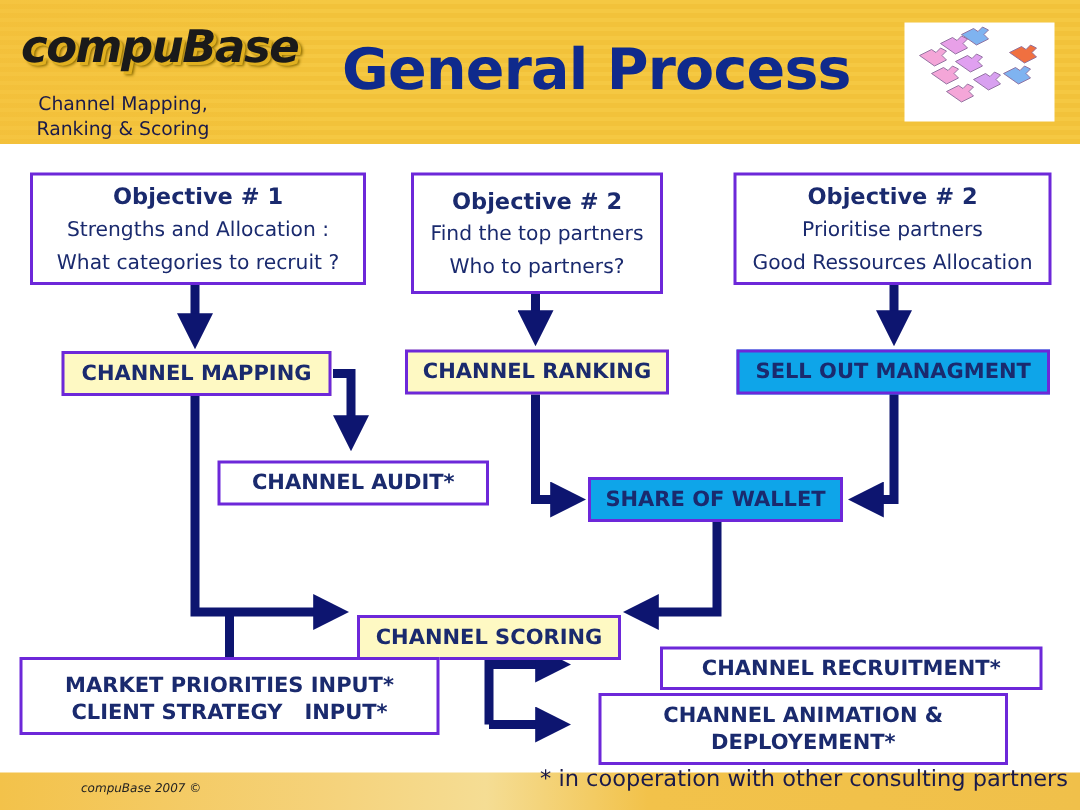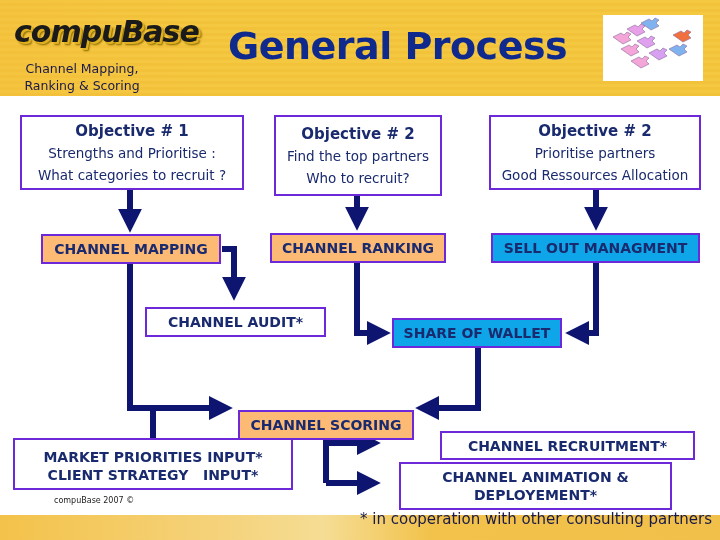--- a/index.html
+++ b/index.html
@@ -39,30 +39,30 @@
     background: #ffffff; z-index: 2;
   }
   .box {
     position: absolute; box-sizing: border-box;
     border: 2px solid #6d28d9; background: #ffffff;
     display: flex; flex-direction: column; align-items: center; justify-content: center;
     text-align: center; color: #1a2a6e; z-index: 3;
   }
   .obj-title { font-weight: bold; font-size: 15px; line-height: 22px; }
   .obj-line { font-size: 13.5px; line-height: 22px; }
-  .lav { background: #fdba74; text-align: right; }
+  .lav { background: #fef9c3; text-align: right; }
   .blue { background: #0ea5e9; }
   .lbl { font-weight: bold; font-size: 14px; line-height: 18px; }
   .connectors { position: absolute; left: 0; top: 0; z-index: 1; }
   .footer {
     position: absolute; left: 0; top: 515px; width: 720px; height: 25px;
     background: linear-gradient(90deg, #f3c24a 0%, #f5d27a 30%, #f5dd94 45%, #f2c24a 60%, #f0c04a 100%);
   }
   .copyright {
-    position: absolute; left: 6px; top: 496px; font-size: 8px; color: #222; padding-left: 48px;
+    position: absolute; left: 6px; top: 521px; font-size: 8px; font-style: italic; color: #222; padding-left: 48px;
   }
   .footnote {
     position: absolute; right: 8px; top: 510px; font-size: 15px; color: #1a1a4a;
   }
 </style>
 </head>
 <body>
 
 <div class="header"></div>
 <div class="logo">compuBase</div>
@@ -112,27 +112,27 @@
     <path d="M153 408 L153 440"></path>
 
     <path d="M326 420 L326 483"></path>
     <path d="M326 443 L370 443" marker-end="url(#ah)"></path>
     <path d="M326 483 L370 483" marker-end="url(#ah)"></path>
   </g>
 </svg>
 
 <div class="box" style="left:20px;top:115px;width:224px;height:75px;">
   <div class="obj-title">Objective # 1</div>
-  <div class="obj-line">Strengths and Prioritise :</div>
+  <div class="obj-line">Strengths and Allocation :</div>
   <div class="obj-line">What categories to recruit ?</div>
 </div>
 <div class="box" style="left:274px;top:115px;width:168px;height:81px;">
   <div class="obj-title">Objective # 2</div>
   <div class="obj-line">Find the top partners</div>
-  <div class="obj-line">Who to recruit?</div>
+  <div class="obj-line">Who to partners?</div>
 </div>
 <div class="box" style="left:489px;top:115px;width:212px;height:75px;">
   <div class="obj-title">Objective # 2</div>
   <div class="obj-line">Prioritise partners</div>
   <div class="obj-line">Good Ressources Allocation</div>
 </div>
 
 <div class="box lav" style="left:41px;top:234px;width:180px;height:30px;">
   <span class="lbl">CHANNEL MAPPING</span>
 </div>

